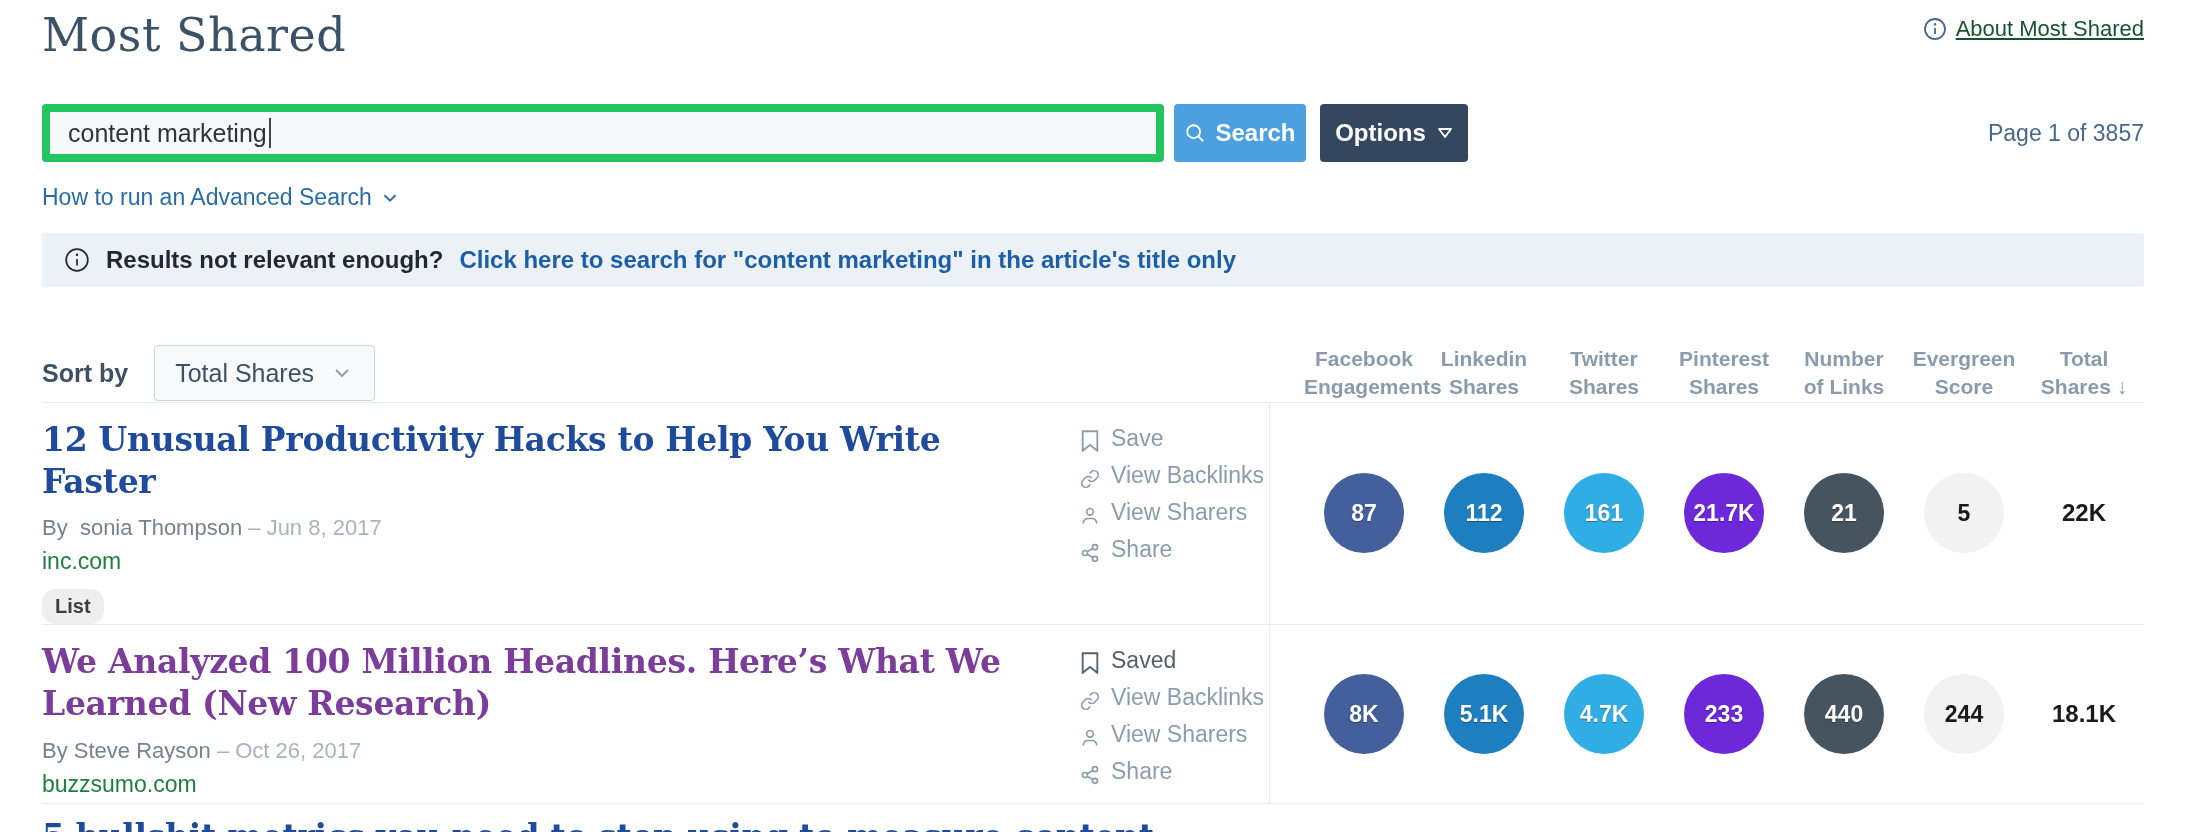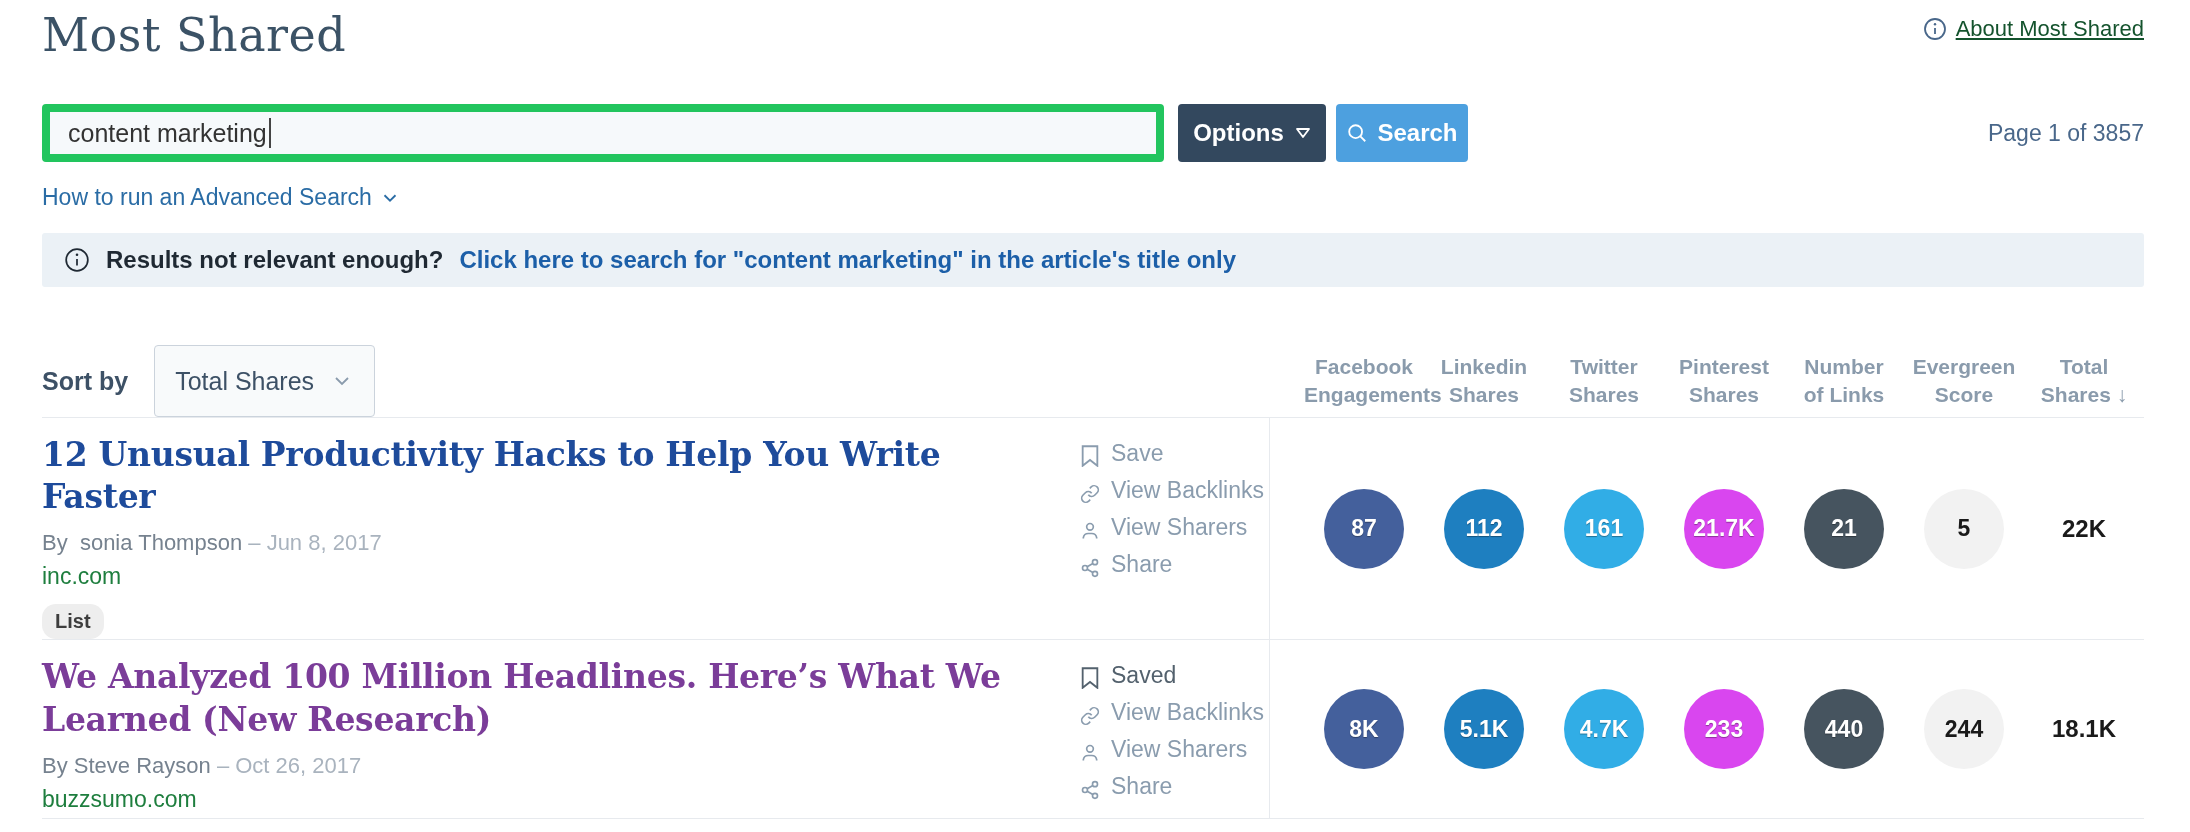--- a/index.html
+++ b/index.html
@@ -49,21 +49,21 @@
     display:flex;align-items:center;gap:16px;padding:0 22px;box-sizing:border-box;
   }
   .banner .txt{font-size:24px;font-weight:700;color:#1f2933;}
   .banner .lnk{font-size:24px;font-weight:700;color:#1c5fa8;cursor:pointer;}
 
   
   .results-head{display:flex;align-items:center;margin-top:58px;}
   .left-zone{width:1228px;flex:none;display:flex;align-items:center;gap:26px;}
   .sortby{font-size:25px;font-weight:700;color:#3d5166;}
   .sort-dd{
-    display:flex;align-items:center;gap:16px;height:72px;padding:0 20px;
+    display:flex;align-items:center;gap:16px;height:56px;padding:0 20px;
     background:#f8fafb;border:1px solid #cbd3dc;border-radius:4px;
     font-size:25px;color:#3d5166;cursor:pointer;font-family:"Liberation Sans",sans-serif;
   }
   .metrics-zone{display:flex;padding-left:34px;}
   .col-head{width:120px;flex:none;text-align:center;font-size:21px;font-weight:700;color:#8a9bac;line-height:1.35;}
   .sort-arrow{font-weight:700;}
 
   
   .row{display:flex;border-top:1px solid #e7eaee;min-height:175px;box-sizing:border-box;margin-top:0;}
   .row:first-of-type{margin-top:26px;}
@@ -92,21 +92,21 @@
 
   .metrics{display:flex;padding-left:34px;align-items:center;}
   .mcol{width:120px;flex:none;display:flex;justify-content:center;align-items:center;}
   .circle{
     width:80px;height:80px;border-radius:50%;display:flex;align-items:center;justify-content:center;
     color:#fff;font-size:23px;font-weight:700;text-shadow:0 1px 1px rgba(0,0,0,0.35);
   }
   .c-fb{background:#44609c;}
   .c-li{background:#1e7fc0;}
   .c-tw{background:#31ade6;}
-  .c-pi{background:#d946ef;}
+  .c-pi{background:#6d28d9;}
   .c-ln{background:#46545f;}
   .c-ev{background:#f2f2f2;color:#1a1a1a;text-shadow:none;}
   .total-val{font-size:24px;font-weight:700;color:#1a1a1a;text-align:center;}
 
   .row-partial{border-top:1px solid #e7eaee;padding-top:12px;}
   .row-partial .title-link b{font-weight:700;}
 
   
   .ic{flex:none;display:inline-flex;}
 </style>
@@ -128,36 +128,36 @@
         </span>
         <span class="lbl">About Most Shared</span>
       </a>
     </div>
 
     <div class="search-row">
       <div class="search-input" role="textbox">
         <span>content marketing</span>
           <span class="caret"></span>
       </div>
-      <button class="btn btn-options">
-        <span>Options</span>
-        <span class="ic">
-          <svg width="16" height="14" viewBox="0 0 16 14" fill="none" stroke="#ffffff" stroke-width="1.8" stroke-linejoin="round">
-            <polygon points="2,3 14,3 8,11"></polygon>
-          </svg>
-        </span>
-      </button>
       <button class="btn btn-search">
         <span class="ic">
           <svg width="22" height="22" viewBox="0 0 24 24" fill="none" stroke="#ffffff" stroke-width="2">
             <circle cx="10.5" cy="10.5" r="7"></circle>
               <line x1="15.7" y1="15.7" x2="21" y2="21"></line>
           </svg>
         </span>
         <span>Search</span>
+      </button>
+      <button class="btn btn-options">
+        <span>Options</span>
+        <span class="ic">
+          <svg width="16" height="14" viewBox="0 0 16 14" fill="none" stroke="#ffffff" stroke-width="1.8" stroke-linejoin="round">
+            <polygon points="2,3 14,3 8,11"></polygon>
+          </svg>
+        </span>
       </button>
       <div class="page-info">Page 1 of 3857</div>
     </div>
 
     <a class="advanced-link">
       <span>How to run an Advanced Search</span>
       <span class="ic">
         <svg width="22" height="22" viewBox="0 0 24 24" fill="none" stroke="#2a6ca5" stroke-width="2">
           <polyline points="6 9 12 15 18 9"></polyline>
         </svg>

